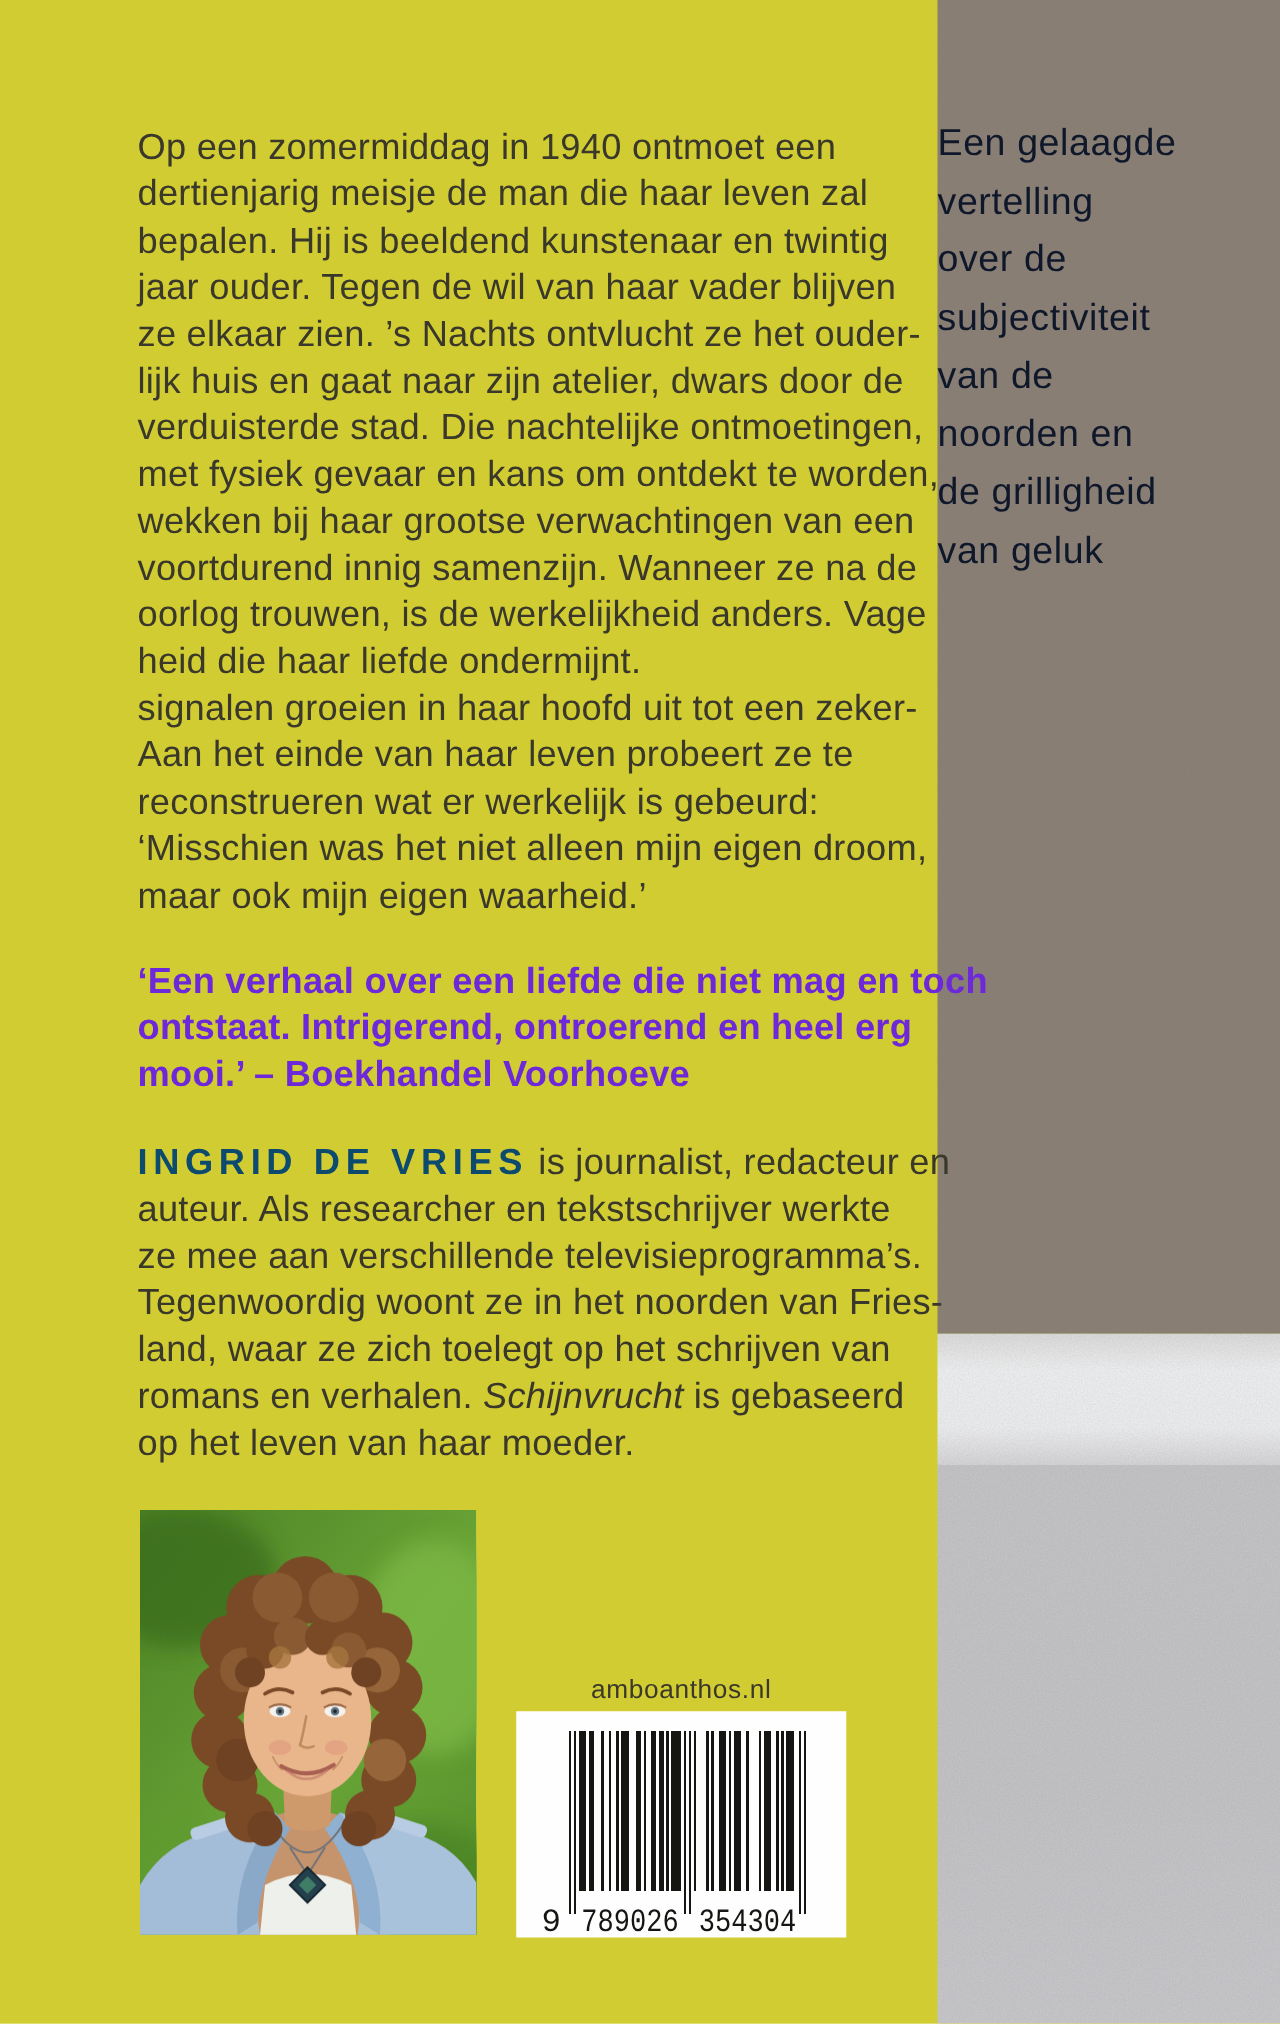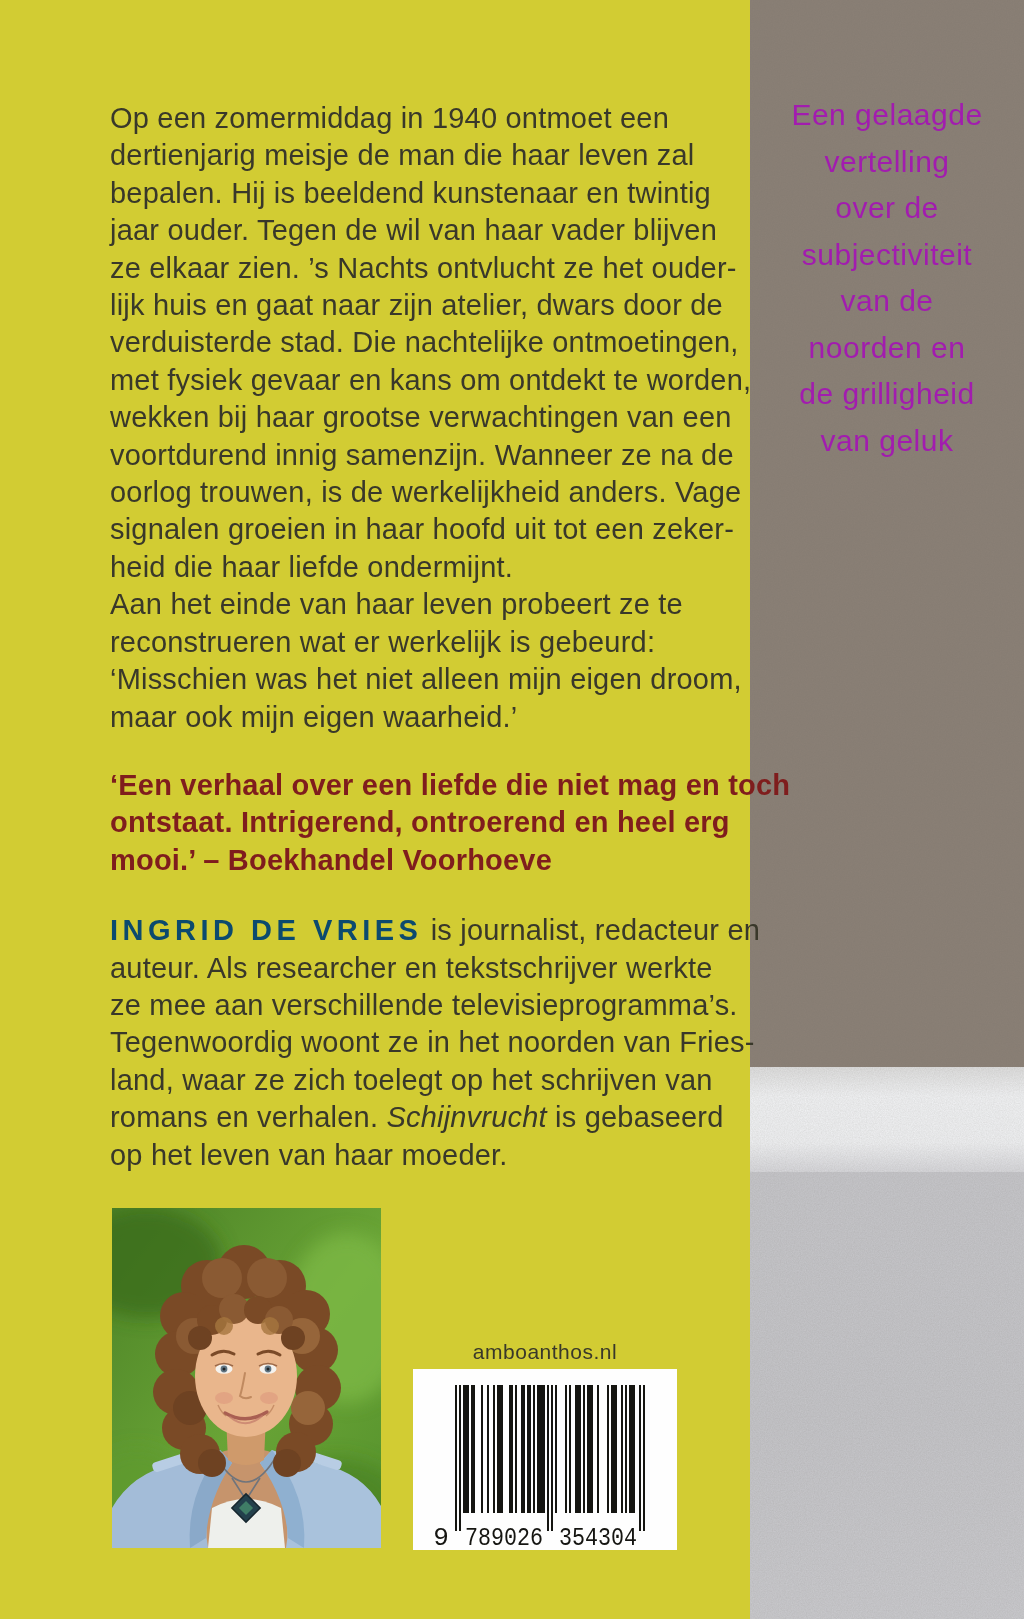--- a/index.html
+++ b/index.html
@@ -7,27 +7,27 @@
   .cover{position:relative;width:1024px;height:1619px;background:#d2cc33;overflow:hidden;}
 
   
   .strip{position:absolute;left:750px;top:0;width:274px;height:1619px;}
   .strip-top{position:absolute;left:0;top:0;width:100%;height:1067px;background:#8b8076;}
   .strip-band{position:absolute;left:0;top:1067px;width:100%;height:105px;
     background:linear-gradient(#dfdfdf 0%,#f3f4f6 28%,#f1f2f4 72%,#d8d8dc 100%);}
   .strip-bottom{position:absolute;left:0;top:1172px;width:100%;height:447px;
     background:linear-gradient(#c7c7cb 0%,#c6c6ca 55%,#cbcbcf 100%);}
   .grain{position:absolute;left:0;top:0;width:100%;height:100%;pointer-events:none;opacity:.5;}
-  .strip-text{position:absolute;left:0;top:92px;width:100%;text-align:center;
-    color:#a21caf;font-size:30px;line-height:46.5px;letter-spacing:.5px;font-weight:400;}
+  .strip-text{position:absolute;left:0;top:92px;width:100%;text-align:left;
+    color:#0f172a;font-size:30px;line-height:46.5px;letter-spacing:.5px;font-weight:400;}
 
   
   .content{position:absolute;left:110px;top:100px;width:610px;color:#39382a;}
   .content .line{white-space:nowrap;font-size:29px;line-height:37.4px;letter-spacing:.2px;}
-  .quote{margin-top:31px;color:#7f1d1d;font-weight:700;}
+  .quote{margin-top:31px;color:#6d28d9;font-weight:700;}
   .bio{margin-top:33px;}
   .author-name{color:#0c4a6e;font-weight:700;letter-spacing:4.5px;}
   .italic{}
 
   
   .website{position:absolute;left:413px;top:1340px;width:264px;text-align:center;
     color:#39382a;font-size:21px;letter-spacing:.5px;}
   .barcode-box{position:absolute;left:413px;top:1369px;width:264px;height:181px;background:#fefefe;}
 
   
@@ -67,22 +67,22 @@
       <div class="line">dertienjarig meisje de man die haar leven zal</div>
       <div class="line">bepalen. Hij is beeldend kunstenaar en twintig</div>
       <div class="line">jaar ouder. Tegen de wil van haar vader blijven</div>
       <div class="line">ze elkaar zien. ’s Nachts ontvlucht ze het ouder-</div>
       <div class="line">lijk huis en gaat naar zijn atelier, dwars door de</div>
       <div class="line">verduisterde stad. Die nachtelijke ontmoetingen,</div>
       <div class="line">met fysiek gevaar en kans om ontdekt te worden,</div>
       <div class="line">wekken bij haar grootse verwachtingen van een</div>
       <div class="line">voortdurend innig samenzijn. Wanneer ze na de</div>
       <div class="line">oorlog trouwen, is de werkelijkheid anders. Vage</div>
+      <div class="line">heid die haar liefde ondermijnt.</div>
       <div class="line">signalen groeien in haar hoofd uit tot een zeker-</div>
-      <div class="line">heid die haar liefde ondermijnt.</div>
       <div class="line">Aan het einde van haar leven probeert ze te</div>
       <div class="line">reconstrueren wat er werkelijk is gebeurd:</div>
       <div class="line">‘Misschien was het niet alleen mijn eigen droom,</div>
       <div class="line">maar ook mijn eigen waarheid.’</div>
     </div>
 
     <div class="quote">
       <div class="line">‘Een verhaal over een liefde die niet mag en toch</div>
       <div class="line">ontstaat. Intrigerend, ontroerend en heel erg</div>
       <div class="line">mooi.’ – Boekhandel Voorhoeve</div>

